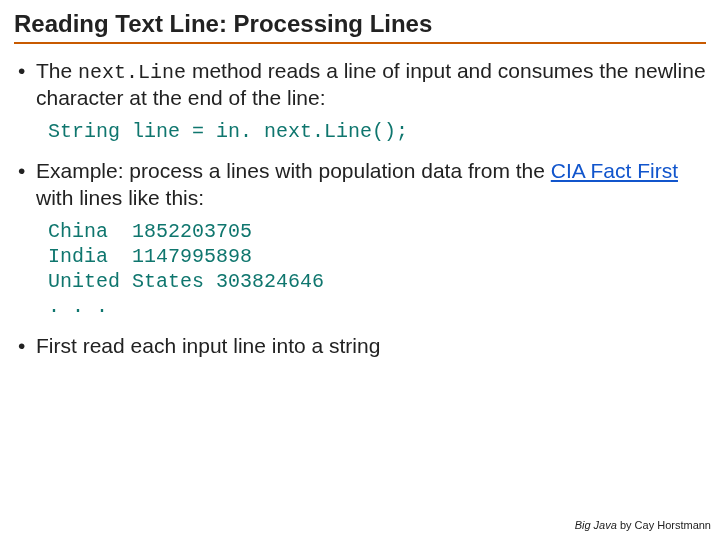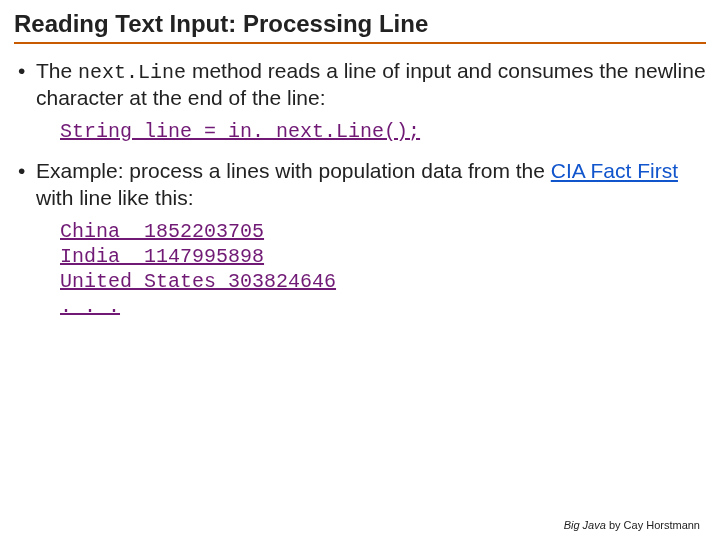--- a/index.html
+++ b/index.html
@@ -47,65 +47,67 @@
   .mono {
     font-family: "Courier New", Courier, monospace;
     font-size: 20px;
     text-align: right;
   }
   .code-block {
     font-family: "Courier New", Courier, monospace;
     font-size: 20px;
     line-height: 1.25;
     white-space: pre;
-    margin: 6px 0 14px 46px;
-    color: #701a75;
-    text-decoration: underline;
+    margin: 6px 0 14px 34px;
+    color: #0f766e;
   }
   .link {
     color: #1155cc;
     text-decoration: underline;
   }
   .footer {
     position: absolute;
     bottom: 8px;
-    right: 20px;
+    right: 9px;
     text-align: right;
     font-size: 11px;
     line-height: 1.3;
     color: #222;
   }
   .footer .book {
     font-style: italic;
   }
 </style>
 </head>
 <body>
 
 <div class="slide">
-  <h1 class="title">Reading Text Input: Processing Line</h1>
+  <h1 class="title">Reading Text Line: Processing Lines</h1>
 
   <ul class="bullets">
     <li>
       <span>The </span><span class="mono">next.Line</span><span> method reads a line of input and consumes the newline character at the end of the line:</span>
     </li>
   </ul>
 
   <div class="code-block">String line = in. next.Line();</div>
 
   <ul class="bullets">
     <li>
-      <span>Example: process a lines with population data from the </span><span class="link">CIA Fact First</span><span> with line like this:</span>
+      <span>Example: process a lines with population data from the </span><span class="link">CIA Fact First</span><span> with lines like this:</span>
     </li>
   </ul>
 
   <div class="code-block">China  1852203705
 India  1147995898
 United States 303824646
 . . .</div>
 
+  <ul class="bullets">
+    <li>First read each input line into a string</li>
+  </ul>
 </div>
 
 <div class="footer">
   <div>
     <span class="book">Big Java</span><span> by Cay Horstmann</span>
   </div>
 </div>
 
 </body></html>

